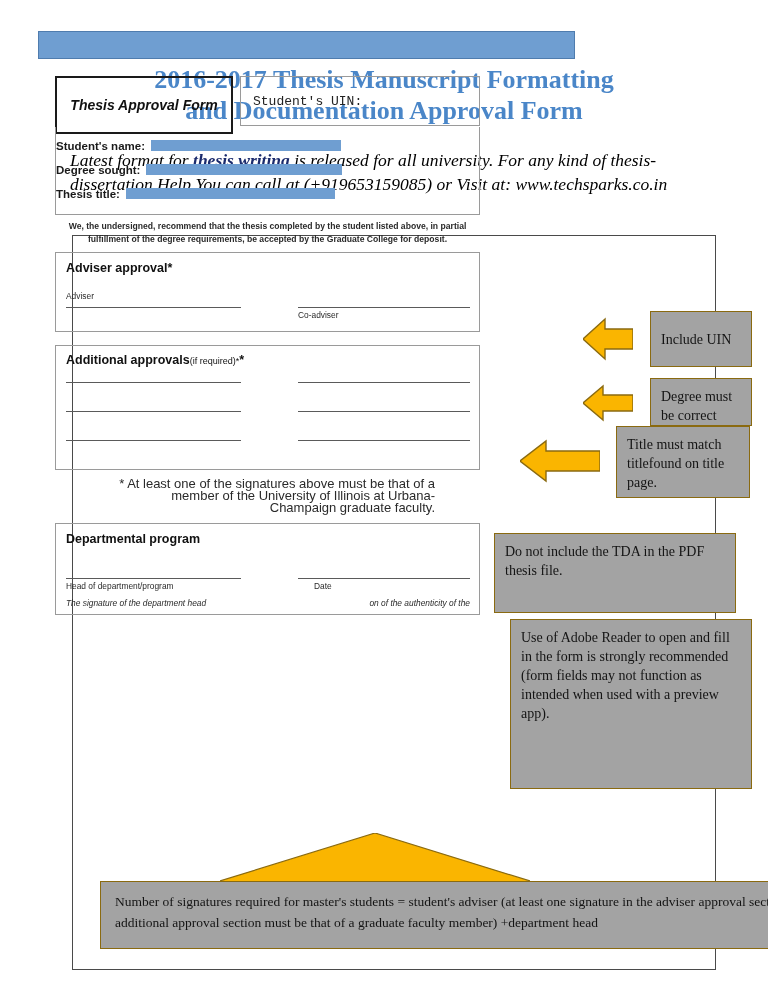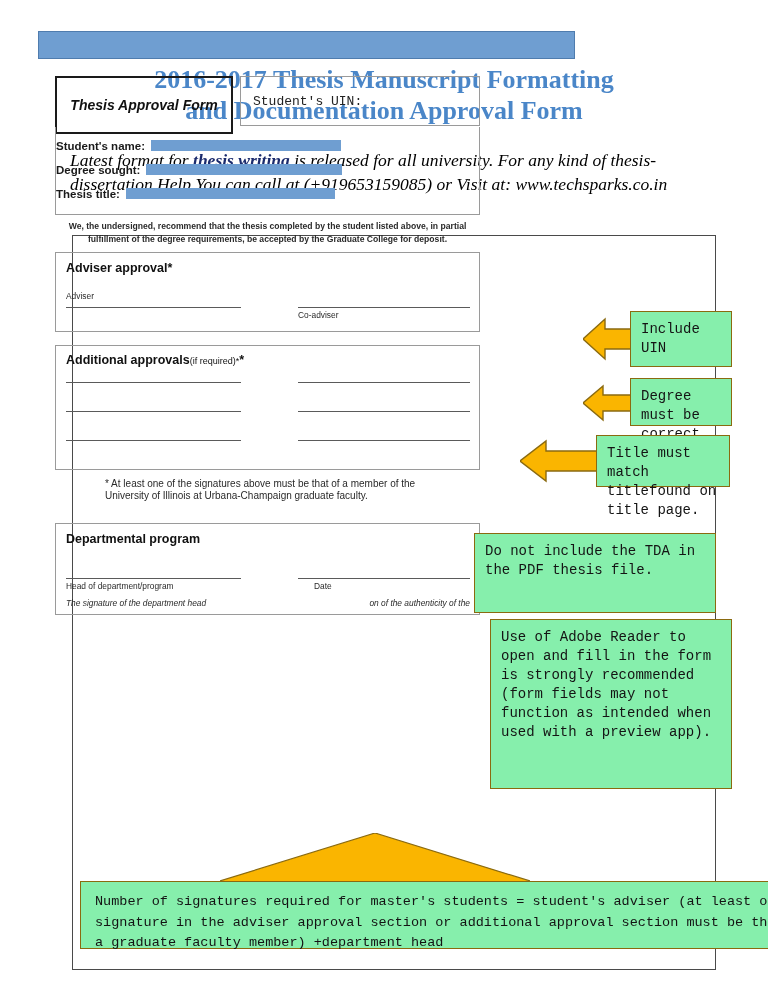--- a/index.html
+++ b/index.html
@@ -200,45 +200,46 @@
     font-size: 8.4px;
     color: #2a2a2a;
     line-height: 12px;
   }
 
   .footnote {
     position: absolute;
     left: 105px;
     top: 478px;
     width: 330px;
-    text-align: left;
-    font-family: "Liberation Sans", sans-serif;
-    font-size: 10px;
+    text-align: right;
+    font-family: "Liberation Sans", sans-serif;
+    font-size: 13px;
     line-height: 12px;
     color: #2a2a2a;
   }
 
   
   .callout {
     position: absolute;
-    background: #86efac;
+    background: #a3a3a3;
     border: 1.2px solid #8a6a10;
     box-sizing: border-box;
-    font-family: Liberation Mono, monospace;
+    font-family: Liberation Serif, serif;
     font-size: 14px;
     line-height: 19px;
     color: #141414;
     padding: 8px 10px;
     z-index: 6;
+    margin-left: 20px;
   }
   .callout.centered { display: flex; align-items: center; }
 
   #callout-uin    { left: 630px; top: 311px; width: 102px; height: 56px; }
   #callout-degree { left: 630px; top: 378px; width: 102px; height: 48px; }
-  #callout-title  { left: 596px; top: 435px; width: 134px; height: 52px; }
+  #callout-title  { left: 596px; top: 426px; width: 134px; height: 72px; }
   #callout-tda    { left: 474px; top: 533px; width: 242px; height: 80px; }
   #callout-adobe  { left: 490px; top: 619px; width: 242px; height: 170px; }
   #callout-sig    { left: 80px; top: 881px; width: 756px; height: 68px;
                     font-size: 13.5px; line-height: 20.5px; padding: 10px 14px; }
   .arrow-shape {
     position: absolute;
     z-index: 5;
   }
   .arrow-shape svg { display: block; }
 

